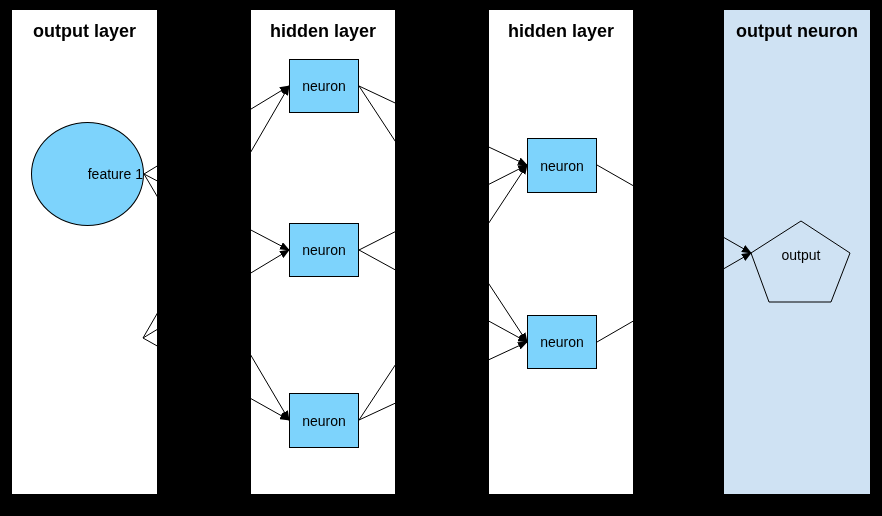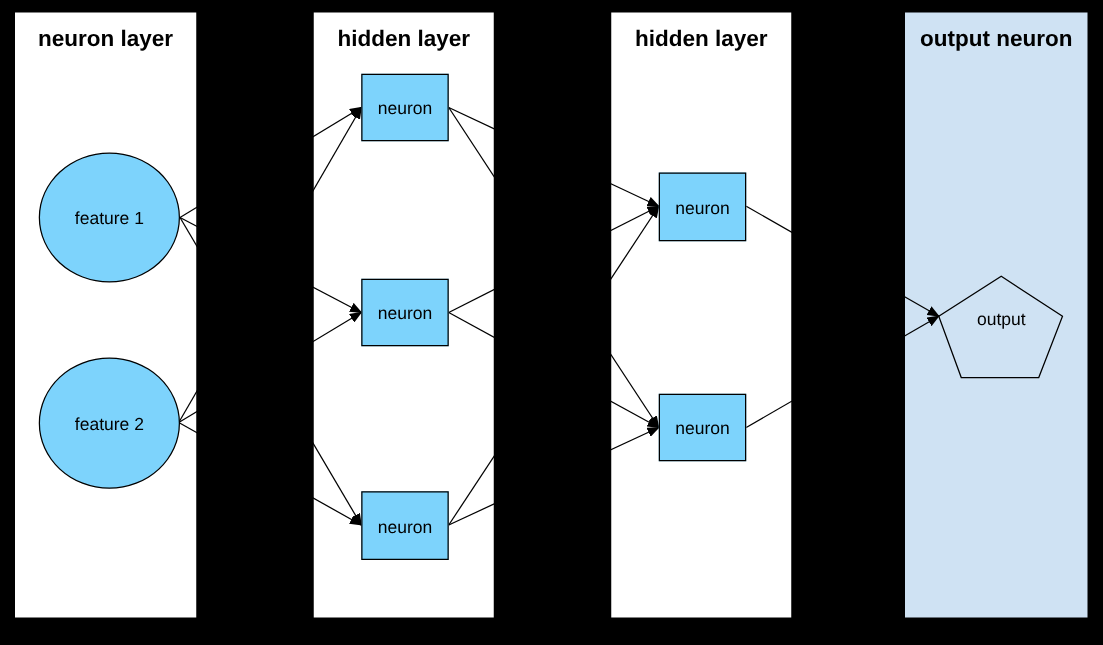--- a/index.html
+++ b/index.html
@@ -24,42 +24,42 @@
   }
   .node{
     position:absolute;
     box-sizing:border-box;
     background:#7dd3fc;
     border:1px solid #000000;
     display:flex;align-items:center;justify-content:center;
     font-size:14px;color:#000000;
     z-index:3;
   }
-  .node.circle{border-radius:50%;}
+  .node.circle{border-radius:50%;justify-content:flex-end;}
   .node.rect{border-radius:0;}
   #edges-svg{
     position:absolute;left:0;top:0;width:882px;height:516px;
     z-index:2;
   }
   #pentagon-label{
     position:absolute;
     left:761px;top:246px;width:80px;height:18px;
     display:flex;align-items:center;justify-content:center;
     font-size:14px;color:#000000;
     z-index:4;
     background:transparent;border:none;
   }
 </style>
 </head>
 <body style="background: rgb(0, 0, 0);">
 
 <div id="diagram">
 
   <div class="panel" style="left: 12px; width: 145px; background: rgb(255, 255, 255);">
-    <h2 class="panel-title">neuron layer</h2>
+    <h2 class="panel-title">output layer</h2>
   </div>
   <div class="panel" style="left: 251px; width: 144px; background: rgb(255, 255, 255);">
     <h2 class="panel-title">hidden layer</h2>
   </div>
   <div class="panel" style="left: 489px; width: 144px; background: rgb(255, 255, 255);">
     <h2 class="panel-title">hidden layer</h2>
   </div>
   <div class="panel" style="left: 724px; width: 146px; background: rgb(207, 226, 243);">
     <h2 class="panel-title">output neuron</h2>
   </div>
@@ -85,23 +85,20 @@
         <line x1="359" y1="420" x2="527" y2="342" stroke="#000000" stroke-width="1" marker-end="url(#arrow)"></line>
         <line x1="597" y1="165" x2="751" y2="253" stroke="#000000" stroke-width="1" marker-end="url(#arrow)"></line>
         <line x1="597" y1="342" x2="751" y2="253" stroke="#000000" stroke-width="1" marker-end="url(#arrow)"></line>
       </g>
     <polygon points="801,221 850,253 831,302 769,302 751,253" fill="none" stroke="#000000" stroke-width="1"></polygon>
   </svg>
 
   <div class="node circle" style="left:31px;top:122px;width:113px;height:104px;">
     <span>feature 1</span>
   </div>
-  <div class="node circle" style="left:31px;top:286px;width:113px;height:105px;">
-    <span>feature 2</span>
-  </div>
   <div class="node rect" style="left:289px;top:59px;width:70px;height:54px;">
     <span>neuron</span>
   </div>
   <div class="node rect" style="left:289px;top:223px;width:70px;height:54px;">
     <span>neuron</span>
   </div>
   <div class="node rect" style="left:289px;top:393px;width:70px;height:55px;">
     <span>neuron</span>
   </div>
   <div class="node rect" style="left:527px;top:138px;width:70px;height:55px;">

